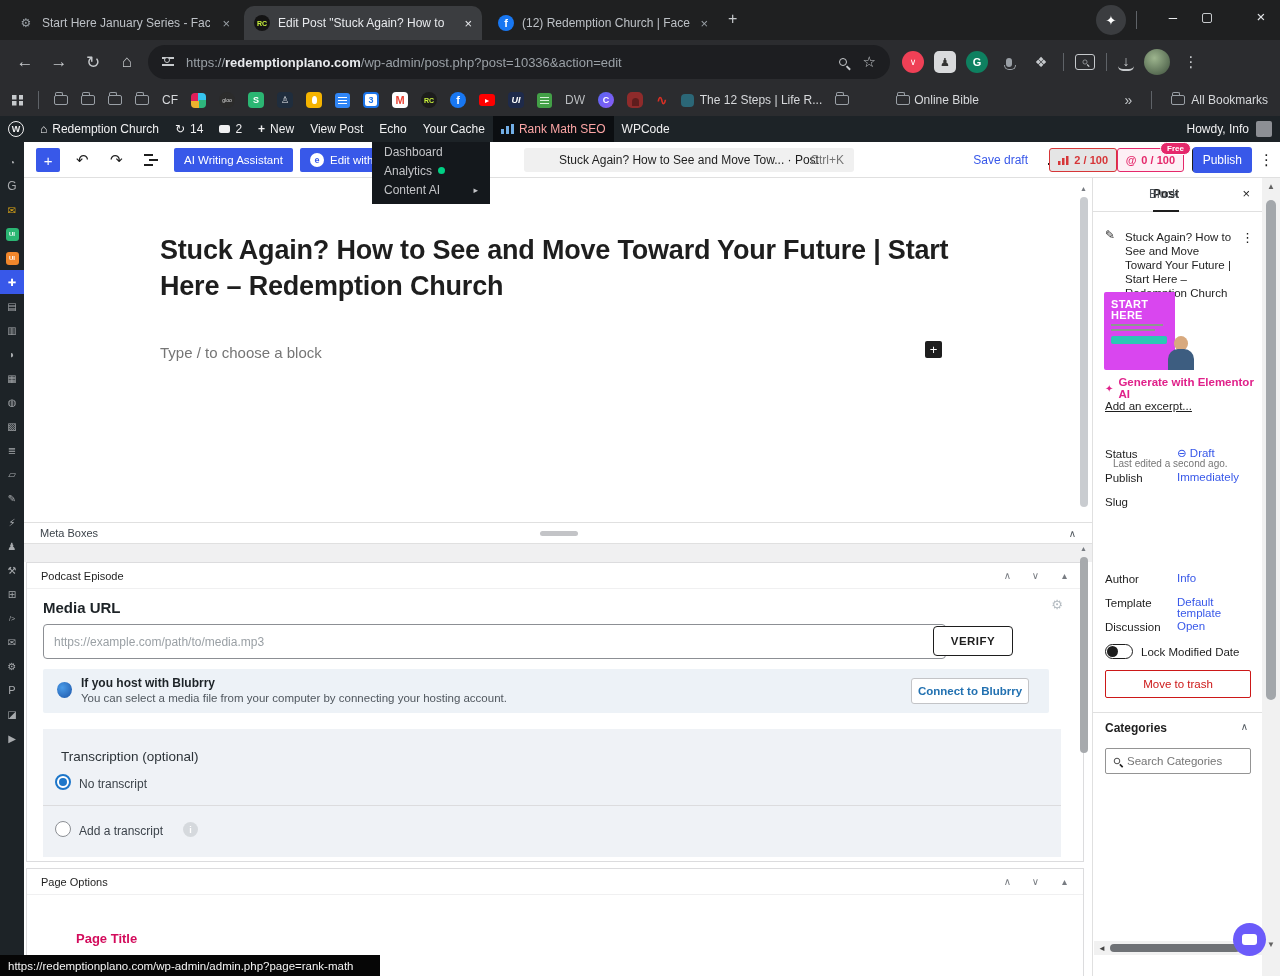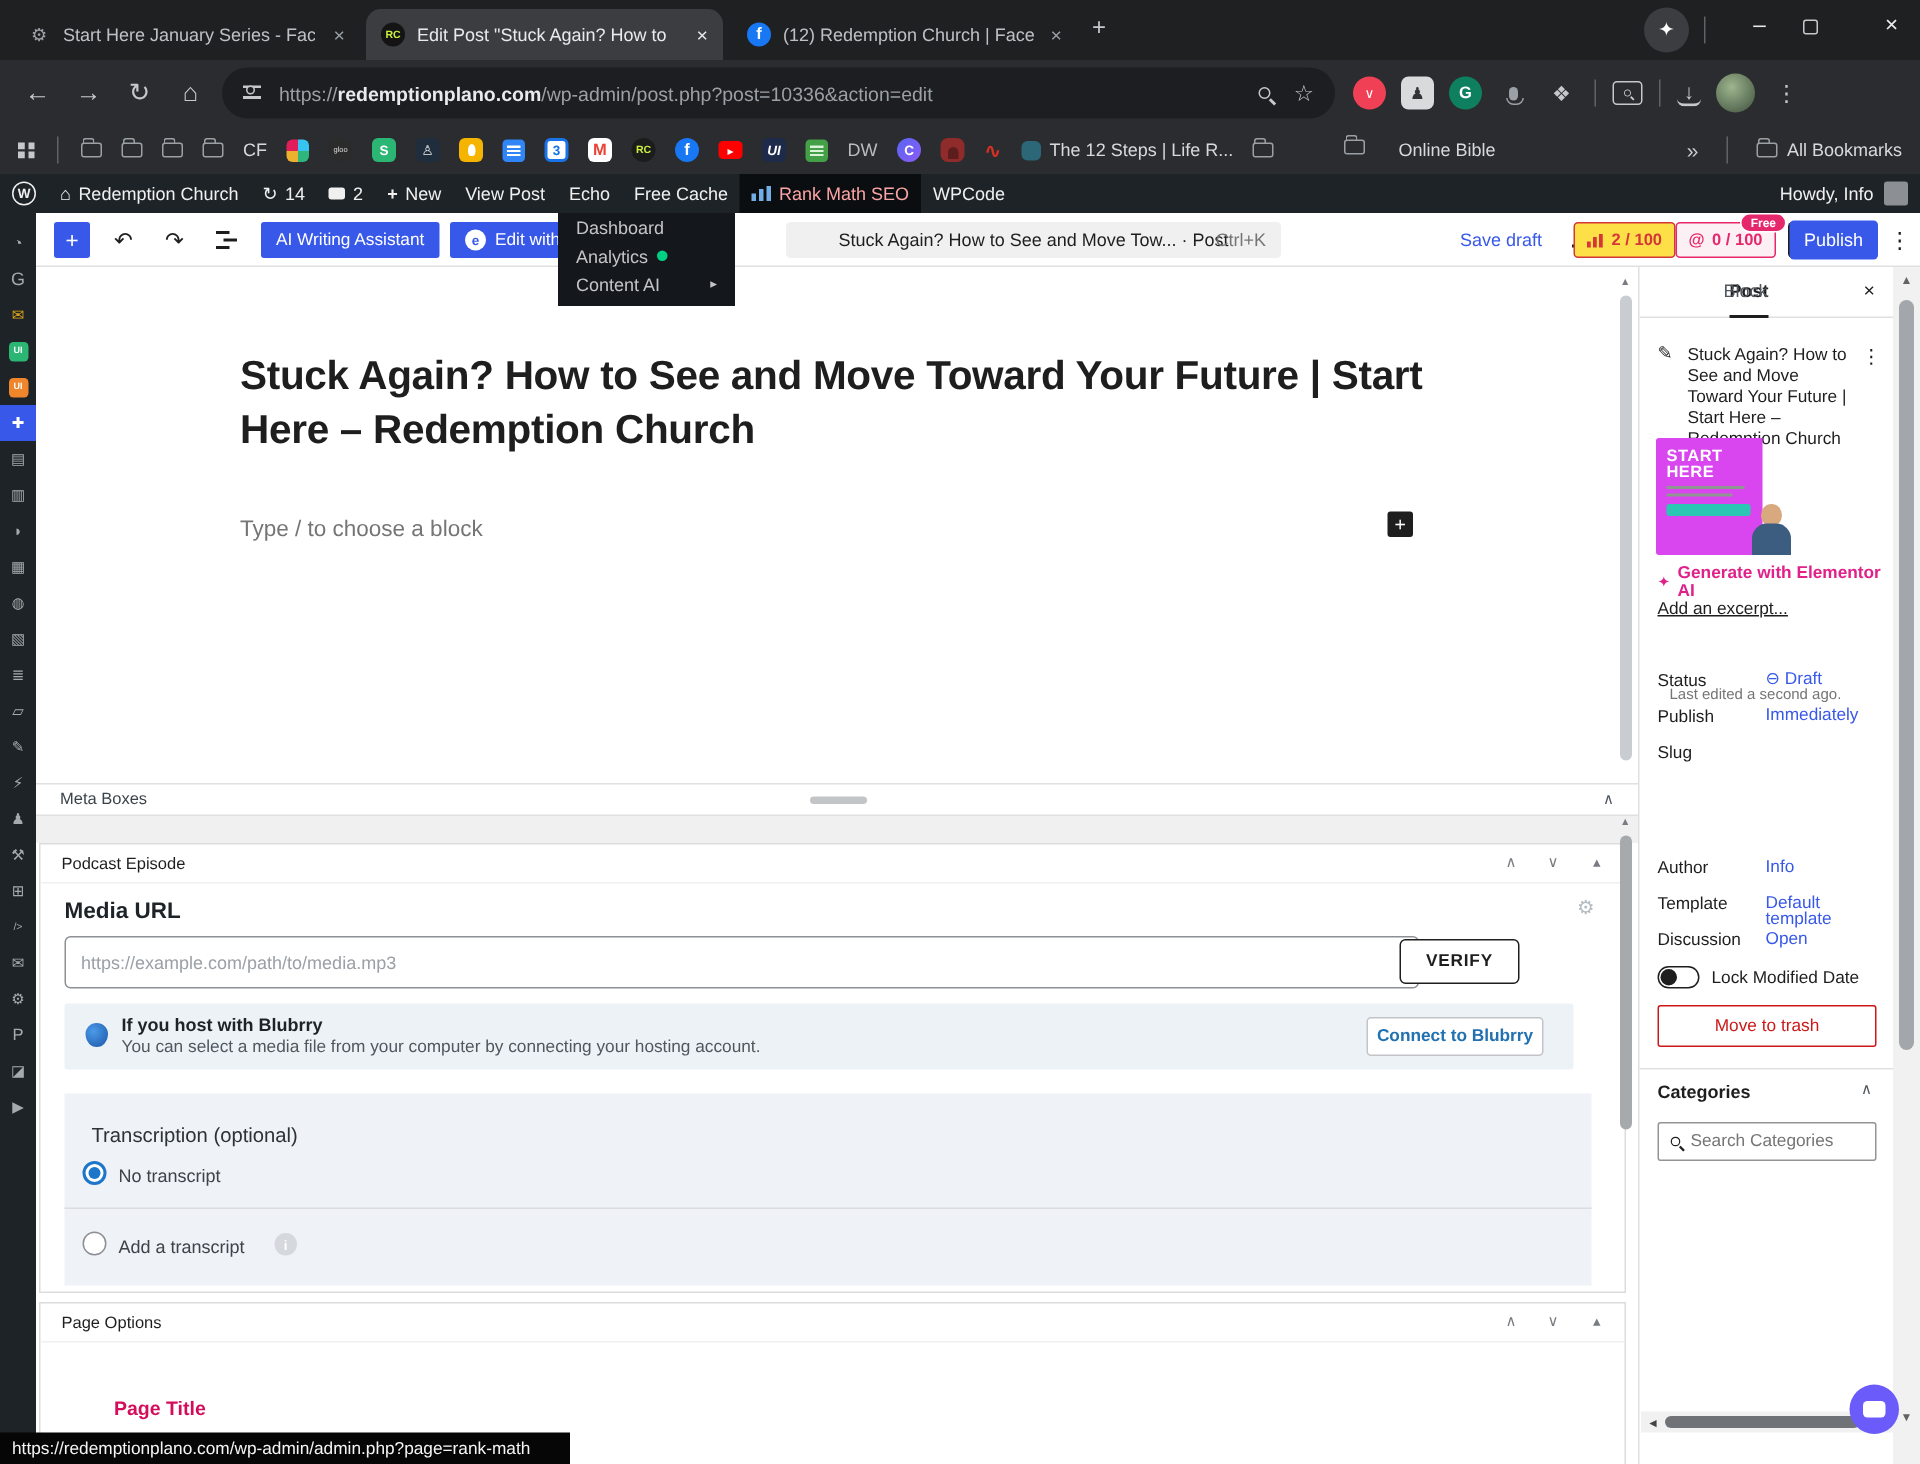--- a/index.html
+++ b/index.html
@@ -69,21 +69,21 @@
   .ghosticon { color:#1e1e1e; font-size:15px; }
   .lvicon { width:14px; height:12px; background:
     linear-gradient(#1e1e1e,#1e1e1e) 0 0/9px 2px no-repeat,
     linear-gradient(#1e1e1e,#1e1e1e) 5px 5px/9px 2px no-repeat,
     linear-gradient(#1e1e1e,#1e1e1e) 0 10px/9px 2px no-repeat; }
   #cmdbar { left:500px; top:6px; width:330px; height:24px; background:#f0f0f0; border-radius:3px;
     display:flex; align-items:center; justify-content:center; font-size:12px; color:#1e1e1e; }
   #cmdbar .sc { position:absolute; right:10px; color:#757575; }
   .scorebadge { height:24px; border-radius:3px; display:flex; align-items:center; gap:5px;
     font-size:11px; font-weight:bold; padding:0 8px; position:absolute; top:6px; }
-  .seob { border:1px solid #d63638; background:#fde047; color:#d63638; }
+  .seob { border:1px solid #d63638; background:#e5e5e5; color:#d63638; }
   .caib { border:1px solid #e5286b; background:#fdf0f5; color:#e5286b; }
   .freepill { position:absolute; top:-7px; right:-8px; background:#e5286b; color:#fff;
     font-size:8px; padding:1px 6px; border-radius:7px; border:1px solid #fff; font-weight:bold; }
   .redbars { width:11px; height:9px; background:
     linear-gradient(#d63638,#d63638) 0 100%/2.5px 4px no-repeat,
     linear-gradient(#d63638,#d63638) 4px 100%/2.5px 7px no-repeat,
     linear-gradient(#d63638,#d63638) 8px 100%/2.5px 9px no-repeat; }
   .laptop { width:15px; height:10px; border:1.5px solid #1e1e1e; border-radius:2px; position:relative; }
   .laptop::after { content:""; position:absolute; left:-3px; top:10px; width:19px; height:2px; background:#1e1e1e; }
   .sbtoggle { width:24px; height:24px; background:#1e1e1e; border-radius:3px;
@@ -292,21 +292,21 @@
   <span class="bicon" style="background:linear-gradient(135deg,#5865f2,#8b5cf6);color:#fff;font-weight:bold;border-radius:50%;">C</span>
   <span class="bicon" style="background:#8f2b2b;border-radius:5px;">
       <span style="width:7px;height:8px;background:#5e1d1d;border-radius:4px 4px 0 0;margin-top:3px;"></span>
     </span>
   <span style="color:#d93025;font-weight:bold;font-size:14px;">∿</span>
   <span style="display:flex;align-items:center;gap:6px;">
     <span class="bicon" style="background:#2b6777;width:13px;height:13px;"></span>
     <span>The 12 Steps | Life R...</span>
   </span>
   <span class="folder"></span>
-  <span style="display:flex;gap:22px;padding-left:34px;">
+  <span style="display:flex;align-items:center;gap:4px;padding-left:34px;">
     <span class="folder"></span>
     <span>Online Bible</span>
   </span>
   <span style="margin-left:auto;color:#c6c9cc;font-size:14px;">»</span>
   <span class="vdiv"></span>
   <span style="display:flex;align-items:center;gap:6px;">
     <span class="folder"></span>
     <span>All Bookmarks</span>
   </span>
 </div>
@@ -326,21 +326,21 @@
   <span class="abitem">
       <span class="bub"></span>
       <span>2</span>
     </span>
   <span class="abitem">
       <span style="font-weight:bold;">+</span>
       <span>New</span>
     </span>
   <span class="abitem">View Post</span>
   <span class="abitem">Echo</span>
-  <span class="abitem">Free Cache</span>
+  <span class="abitem">Your Cache</span>
   <span class="abitem" style="background:#0b0e11;color:#fca5a5;">
       <span class="rmbars"></span>
       <span>Rank Math SEO</span>
     </span>
   <span class="abitem">WPCode</span>
   <span class="abitem" style="margin-left:auto;gap:7px;">
     <span>Howdy, Info</span>
     <span style="width:16px;height:16px;background:#8c8f94;border-radius:2px;"></span>
   </span>
 </div>

